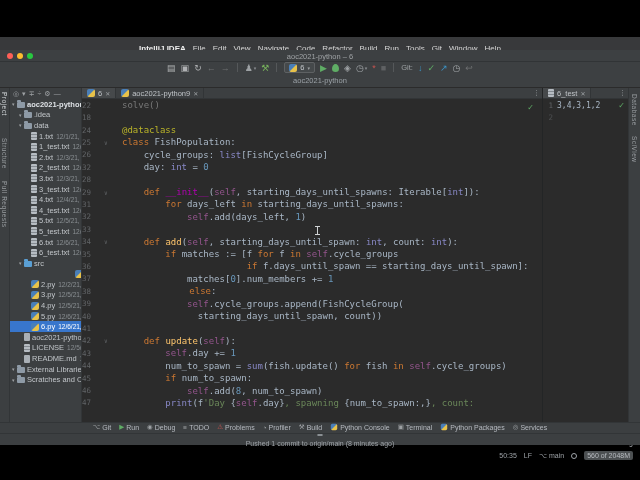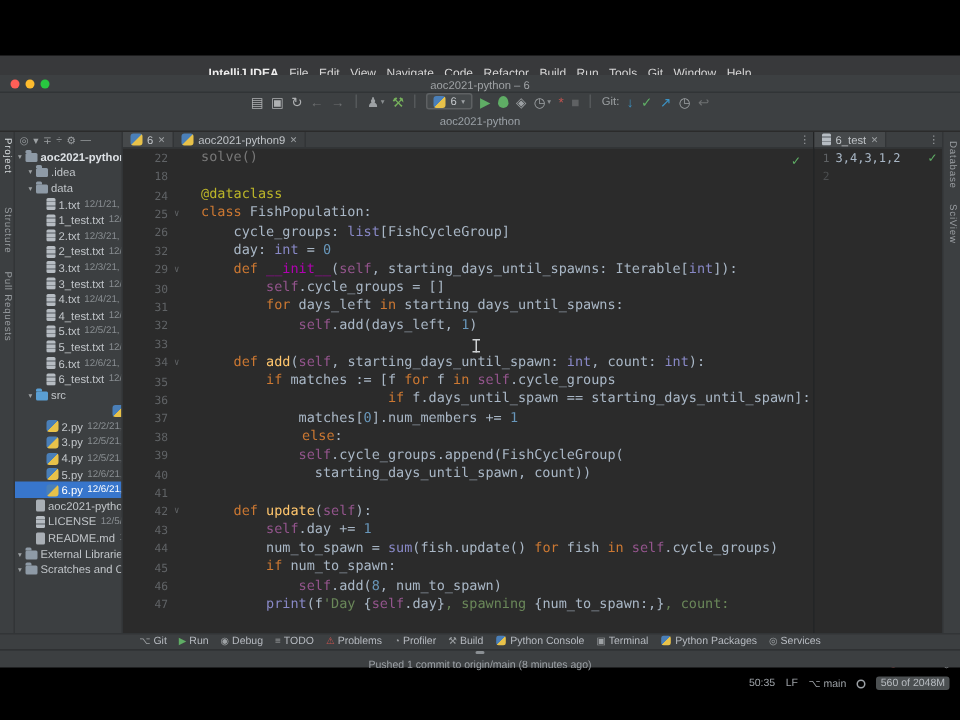--- a/index.html
+++ b/index.html
@@ -79,21 +79,21 @@
   #editor-left{top:88px;left:82px;width:460px;height:334px;background:#2b2b2b;}
   #editor-right{top:88px;left:542px;width:86px;height:334px;background:#2b2b2b;border-left:1px solid #232526;}
   .tabbar{position:absolute;top:0;left:0;right:0;height:11px;background:#3c3f41;border-bottom:1px solid #323537;display:flex;}
   .tab{display:flex;align-items:center;gap:3px;padding:0 5px;font-size:7.5px;color:#bfc3c7;border-right:1px solid #323537;}
   .tab.active{background:#46494b;}
   .tab .x{font-size:6px;color:#9da1a4;}
   .tab-dots{position:absolute;right:2px;top:1px;font-size:7px;color:#9da1a4;}
   .codewrap{position:absolute;top:11px;left:0;right:0;bottom:0;overflow:hidden;}
   .cl{height:12.42px;display:flex;align-items:center;white-space:pre;
       font-family:"DejaVu Sans Mono",monospace;font-size:9px;}
-  .cl .ln{width:18px;flex:none;text-align:right;color:#606366;font-size:7.5px;margin-left:12px;}
+  .cl .ln{width:18px;flex:none;text-align:left;color:#606366;font-size:7.5px;}
   .cl .fold{width:22px;flex:none;color:#606366;font-size:6px;padding-left:4px;}
   .rl{height:12.42px;display:flex;align-items:center;white-space:pre;
       font-family:"DejaVu Sans Mono",monospace;font-size:8px;color:#a9b7c6;}
   .rl .ln{width:14px;flex:none;text-align:right;color:#606366;font-size:7.5px;padding-right:4px;}
   .rl .ln.dim{color:#4c4e50;}
   .okmark{position:absolute;color:#5fad65;font-size:8px;}
   .ibeam{position:absolute;left:317px;top:226px;width:1px;height:9px;background:#cfd2d4;}
   .ibeam::before,.ibeam::after{content:"";position:absolute;left:-2px;width:5px;height:1px;background:#cfd2d4;}
   .ibeam::before{top:0;} .ibeam::after{bottom:0;}
 
@@ -439,22 +439,22 @@
         </div>
       <span class="tab-dots">⋮</span>
     </div>
     <div class="codewrap" id="code-lines">
         <div class="cl"><span class="ln">22</span><span class="fold"></span><span><span style="color: rgb(120, 120, 120);">solve()</span></span></div>
         <div class="cl"><span class="ln">18</span><span class="fold"></span><span></span></div>
         <div class="cl"><span class="ln">24</span><span class="fold"></span><span><span style="color: rgb(187, 181, 41);">@dataclass</span></span></div>
         <div class="cl"><span class="ln">25</span><span class="fold">∨</span><span><span style="color: rgb(204, 120, 50);">class </span><span style="color: rgb(169, 183, 198);">FishPopulation:</span></span></div>
         <div class="cl"><span class="ln">26</span><span class="fold"></span><span><span style="color: rgb(169, 183, 198);">    cycle_groups: </span><span style="color: rgb(136, 136, 198);">list</span><span style="color: rgb(169, 183, 198);">[FishCycleGroup]</span></span></div>
         <div class="cl"><span class="ln">32</span><span class="fold"></span><span><span style="color: rgb(169, 183, 198);">    day: </span><span style="color: rgb(136, 136, 198);">int</span><span style="color: rgb(169, 183, 198);"> = </span><span style="color: rgb(104, 151, 187);">0</span></span></div>
+        <div class="cl"><span class="ln">28</span><span class="fold"></span><span></span></div>
         <div class="cl"><span class="ln">29</span><span class="fold">∨</span><span><span style="color: rgb(169, 183, 198);">    </span><span style="color: rgb(204, 120, 50);">def </span><span style="color: rgb(178, 0, 178);">__init__</span><span style="color: rgb(169, 183, 198);">(</span><span style="color: rgb(148, 85, 141);">self</span><span style="color: rgb(169, 183, 198);">, starting_days_until_spawns: Iterable[</span><span style="color: rgb(136, 136, 198);">int</span><span style="color: rgb(169, 183, 198);">]):</span></span></div>
-        <div class="cl"><span class="ln">30</span><span class="fold"></span><span><span style="color: rgb(169, 183, 198);">        </span><span style="color: rgb(148, 85, 141);">self</span><span style="color: rgb(169, 183, 198);">.cycle_groups = []</span></span></div>
         <div class="cl"><span class="ln">31</span><span class="fold"></span><span><span style="color: rgb(169, 183, 198);">        </span><span style="color: rgb(204, 120, 50);">for </span><span style="color: rgb(169, 183, 198);">days_left </span><span style="color: rgb(204, 120, 50);">in </span><span style="color: rgb(169, 183, 198);">starting_days_until_spawns:</span></span></div>
         <div class="cl"><span class="ln">32</span><span class="fold"></span><span><span style="color: rgb(169, 183, 198);">            </span><span style="color: rgb(148, 85, 141);">self</span><span style="color: rgb(169, 183, 198);">.add(days_left, </span><span style="color: rgb(104, 151, 187);">1</span><span style="color: rgb(169, 183, 198);">)</span></span></div>
         <div class="cl"><span class="ln">33</span><span class="fold"></span><span></span></div>
         <div class="cl"><span class="ln">34</span><span class="fold">∨</span><span><span style="color: rgb(169, 183, 198);">    </span><span style="color: rgb(204, 120, 50);">def </span><span style="color: rgb(255, 198, 109);">add</span><span style="color: rgb(169, 183, 198);">(</span><span style="color: rgb(148, 85, 141);">self</span><span style="color: rgb(169, 183, 198);">, starting_days_until_spawn: </span><span style="color: rgb(136, 136, 198);">int</span><span style="color: rgb(169, 183, 198);">, count: </span><span style="color: rgb(136, 136, 198);">int</span><span style="color: rgb(169, 183, 198);">):</span></span></div>
         <div class="cl"><span class="ln">35</span><span class="fold"></span><span><span style="color: rgb(169, 183, 198);">        </span><span style="color: rgb(204, 120, 50);">if </span><span style="color: rgb(169, 183, 198);">matches := [f </span><span style="color: rgb(204, 120, 50);">for </span><span style="color: rgb(169, 183, 198);">f </span><span style="color: rgb(204, 120, 50);">in </span><span style="color: rgb(148, 85, 141);">self</span><span style="color: rgb(169, 183, 198);">.cycle_groups</span></span></div>
         <div class="cl"><span class="ln">36</span><span class="fold"></span><span><span style="color: rgb(169, 183, 198);">                       </span><span style="color: rgb(204, 120, 50);">if </span><span style="color: rgb(169, 183, 198);">f.days_until_spawn == starting_days_until_spawn]:</span></span></div>
         <div class="cl"><span class="ln">37</span><span class="fold"></span><span><span style="color: rgb(169, 183, 198);">            matches[</span><span style="color: rgb(104, 151, 187);">0</span><span style="color: rgb(169, 183, 198);">].num_members += </span><span style="color: rgb(104, 151, 187);">1</span></span></div>
         <div class="cl"><span class="ln">38</span><span class="fold"></span><span><span style="color: rgb(169, 183, 198);">        </span><span style="color: rgb(204, 120, 50); margin-left: 24px;">else</span><span style="color: rgb(169, 183, 198);">:</span></span></div>
         <div class="cl"><span class="ln">39</span><span class="fold"></span><span><span style="color: rgb(169, 183, 198);">            </span><span style="color: rgb(148, 85, 141);">self</span><span style="color: rgb(169, 183, 198);">.cycle_groups.append(FishCycleGroup(</span></span></div>
         <div class="cl"><span class="ln">40</span><span class="fold"></span><span><span style="color: rgb(169, 183, 198);">              starting_days_until_spawn, count))</span></span></div>

